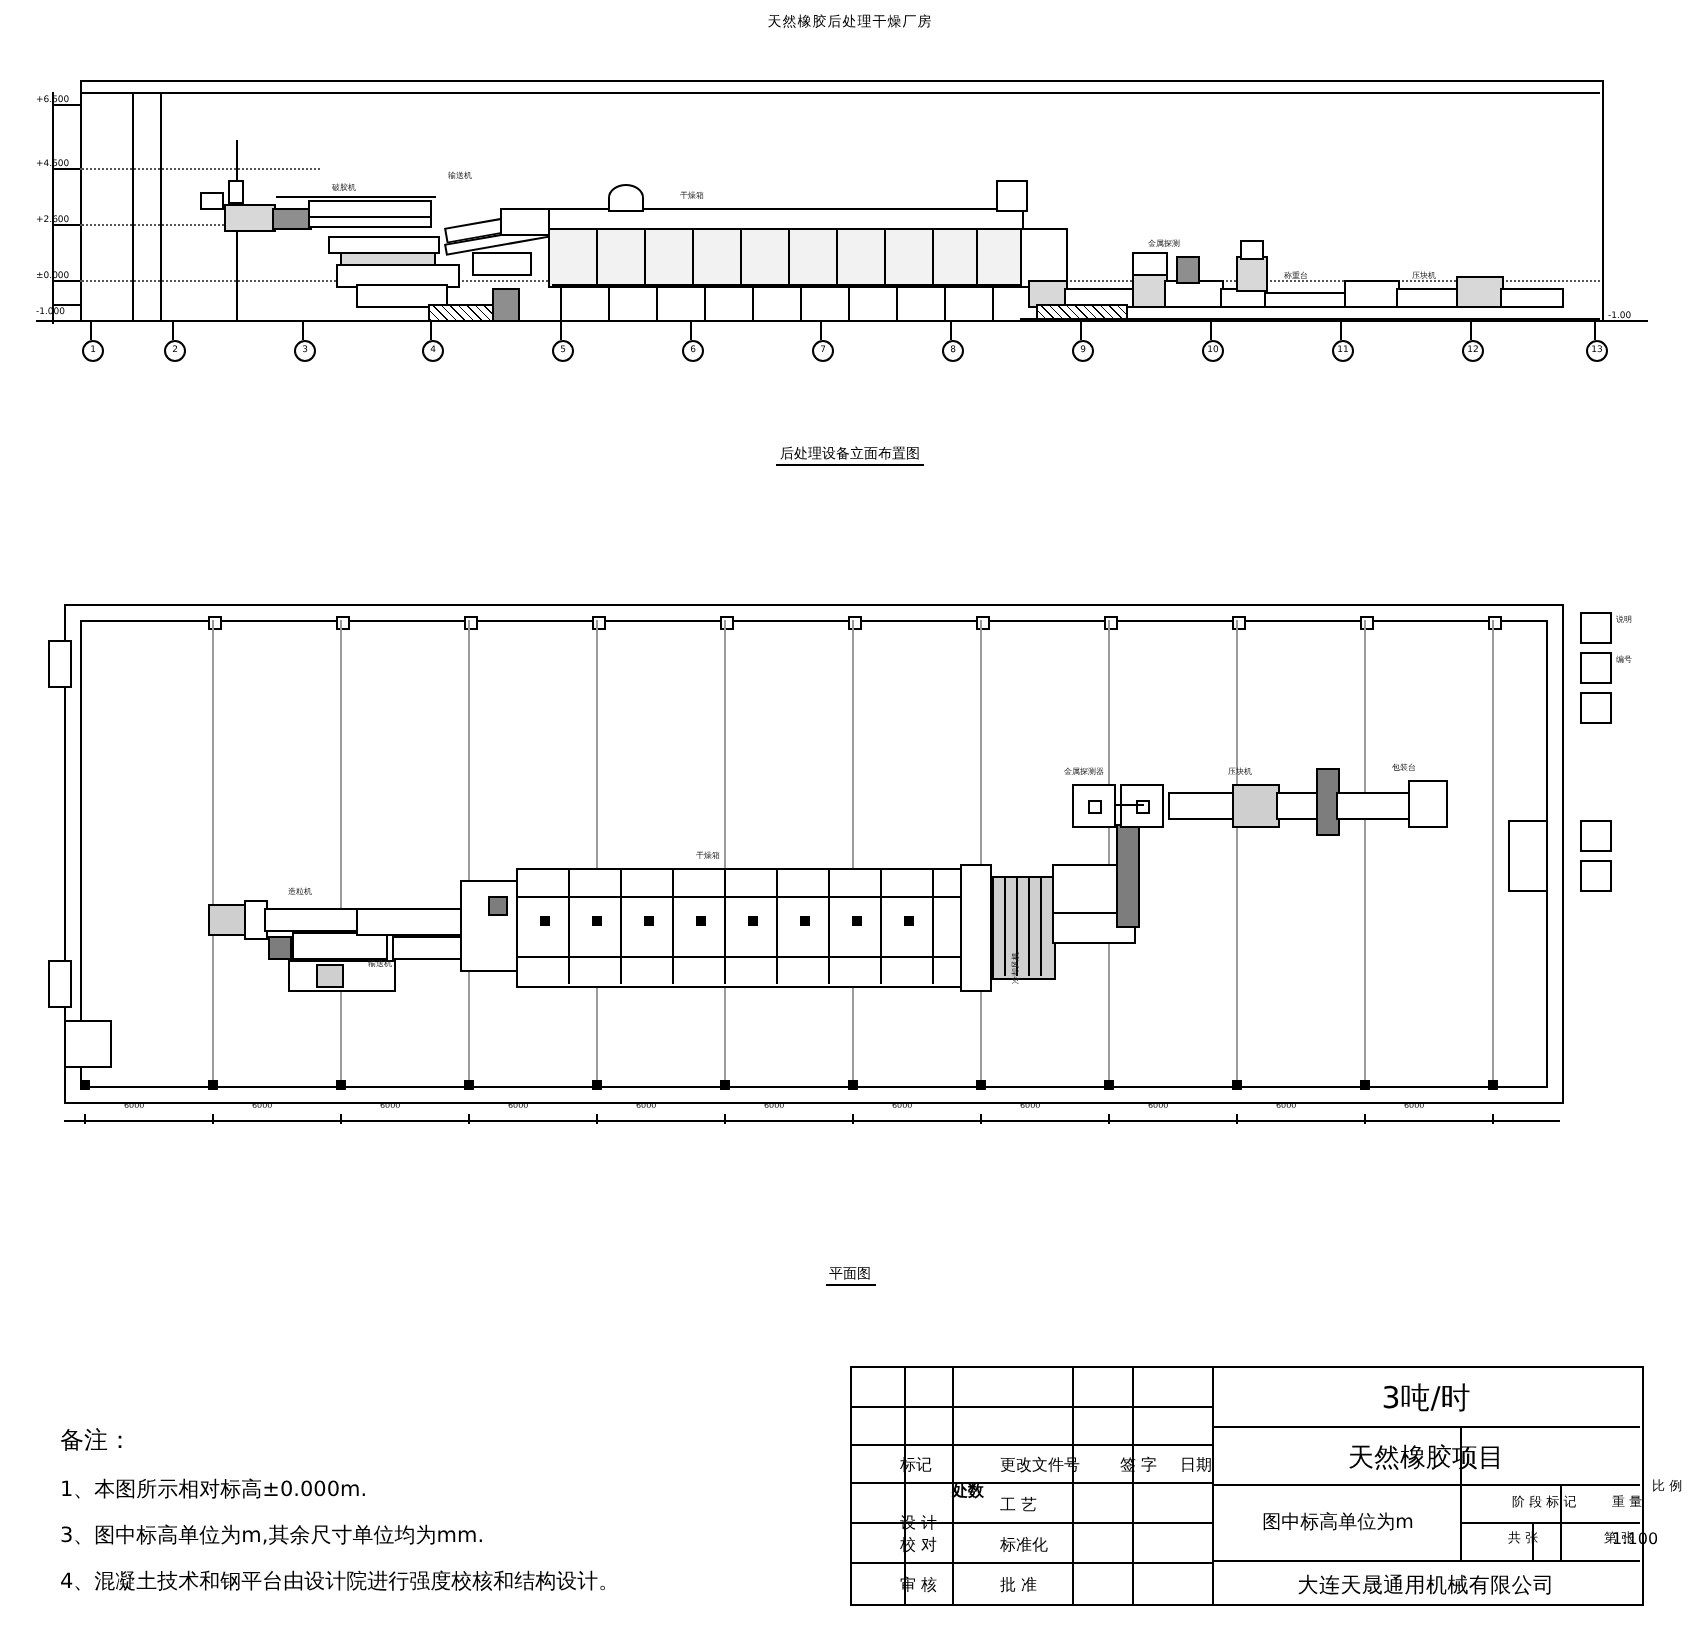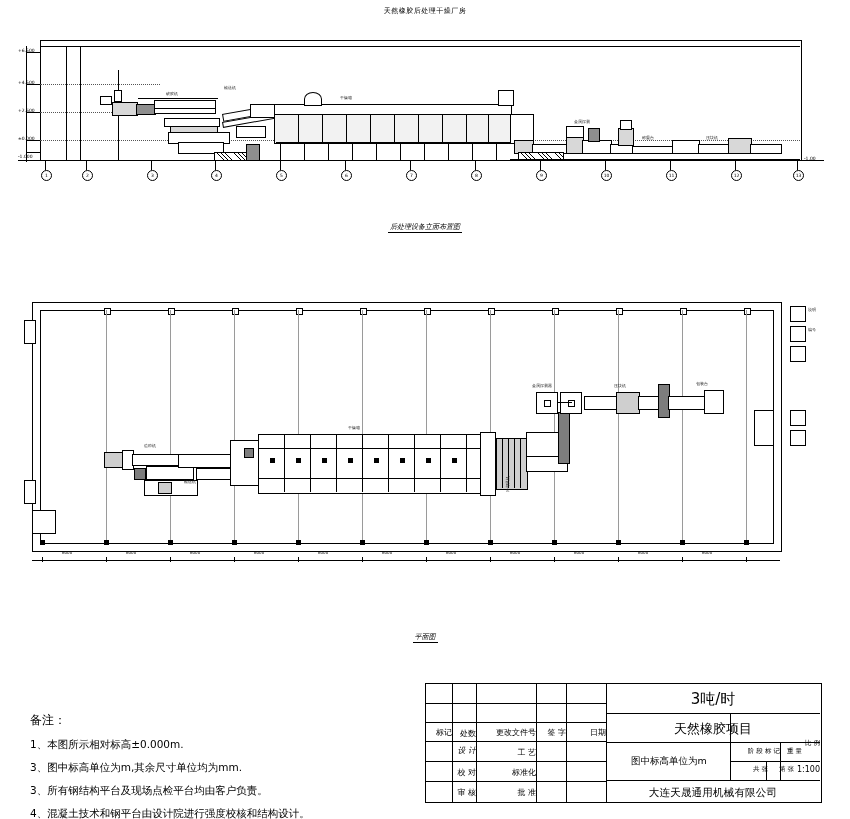--- a/index.html
+++ b/index.html
@@ -40,21 +40,21 @@
     background:repeating-linear-gradient(45deg,#000 0 0.5px,#fff 0.5px 3px);
   }
   .grid-bubble{
     position:absolute;width:9px;height:9px;border:1px solid #000;border-radius:50%;
     font-size:4.5px;line-height:9px;text-align:center;background:#fff;
   }
   
   .caption{
     position:absolute;font-size:7px;text-align:center;
   }
-  .caption .u{border-bottom:1px solid #000;padding:0 2px 1px 2px;font-style:italic;}
+  .caption .u{border-bottom:1px solid #000;padding:0 2px 1px 2px;}
   
   #plan{left:18px;top:292px;width:815px;height:290px;}
   #plan-outer{
     position:absolute;left:14px;top:10px;width:748px;height:248px;
     border:1px solid #000;
   }
   #plan-inner{
     position:absolute;left:22px;top:18px;width:732px;height:232px;
     border:1px solid #000;
   }
@@ -71,21 +71,21 @@
   #notes{left:30px;top:712px;width:380px;}
   #notes .ntitle{font-size:12px;margin-bottom:9px;}
   #notes .nline{font-size:10.5px;margin-bottom:9px;}
   
   #titleblock{
     left:425px;top:683px;width:395px;height:118px;border:1px solid #000;
     font-size:9px;
   }
   #tb-left{position:absolute;left:0;top:0;width:180px;height:118px;border-right:1px solid #000;}
   #tb-right{position:absolute;left:180px;top:0;width:214px;height:118px;}
-  .tb-cell{position:absolute;font-size:8px;text-align:right;}
+  .tb-cell{position:absolute;font-size:8px;text-align:left;margin-left:24px;}
   .tb-big{font-size:15px;text-align:center;width:100%;}
   .tb-mid{font-size:13px;text-align:center;width:100%;}
   .tb-sm{font-size:9.5px;text-align:center;width:100%;}
   .tb-company{font-size:10.5px;text-align:center;width:100%;letter-spacing:.2px;}
   .bline{position:absolute;border-top:1px solid #000;height:0;}
   .bvline{position:absolute;border-left:1px solid #000;width:0;}
 </style>
 </head>
 <body>
 
@@ -370,46 +370,45 @@
 </div>
 
 <div class="caption" style="left:0;right:0;width:850px;top:632px;">
   <span class="u">平面图</span>
 </div>
 
 <div class="abs" id="notes">
   <div class="ntitle">备注：</div>
   <div class="nline">1、本图所示相对标高±0.000m.</div>
   <div class="nline">3、图中标高单位为m,其余尺寸单位均为mm.</div>
-  <div class="nline">3、所有钢结构平台及现场点检平台均由客户负责。</div>
   <div class="nline">4、混凝土技术和钢平台由设计院进行强度校核和结构设计。</div>
 </div>
 
 <div class="abs" id="titleblock">
 
   <div id="tb-left">
 
     <div class="bline" style="left:0;top:19px;width:180px;"></div>
     <div class="bline" style="left:0;top:38px;width:180px;"></div>
     <div class="bline" style="left:0;top:57px;width:180px;"></div>
     <div class="bline" style="left:0;top:77px;width:180px;"></div>
     <div class="bline" style="left:0;top:97px;width:180px;"></div>
 
     <div class="bvline" style="left:26px;top:0;height:118px;"></div>
     <div class="bvline" style="left:50px;top:0;height:118px;"></div>
     <div class="bvline" style="left:110px;top:0;height:118px;"></div>
     <div class="bvline" style="left:140px;top:0;height:118px;"></div>
 
     <div class="tb-cell" style="left:0;top:43px;width:26px;">标记</div>
-    <div class="tb-cell" style="left:26px;top:44px;width:24px;">处数</div>
+    <div class="tb-cell" style="left:26px;top:56px;width:24px;font-weight:bold;">处数</div>
     <div class="tb-cell" style="left:50px;top:43px;width:60px;">更改文件号</div>
     <div class="tb-cell" style="left:110px;top:43px;width:30px;">签 字</div>
     <div class="tb-cell" style="left:140px;top:43px;width:40px;">日期</div>
 
-    <div class="tb-cell" style="left:0;top:61px;width:50px;font-style:italic;">设 计</div>
+    <div class="tb-cell" style="left:0;top:72px;width:50px;">设 计</div>
     <div class="tb-cell" style="left:50px;top:63px;width:60px;">工 艺</div>
 
     <div class="tb-cell" style="left:0;top:83px;width:50px;">校 对</div>
     <div class="tb-cell" style="left:50px;top:83px;width:60px;">标准化</div>
 
     <div class="tb-cell" style="left:0;top:103px;width:50px;">审 核</div>
     <div class="tb-cell" style="left:50px;top:103px;width:60px;">批 准</div>
   </div>
 
   <div id="tb-right">

